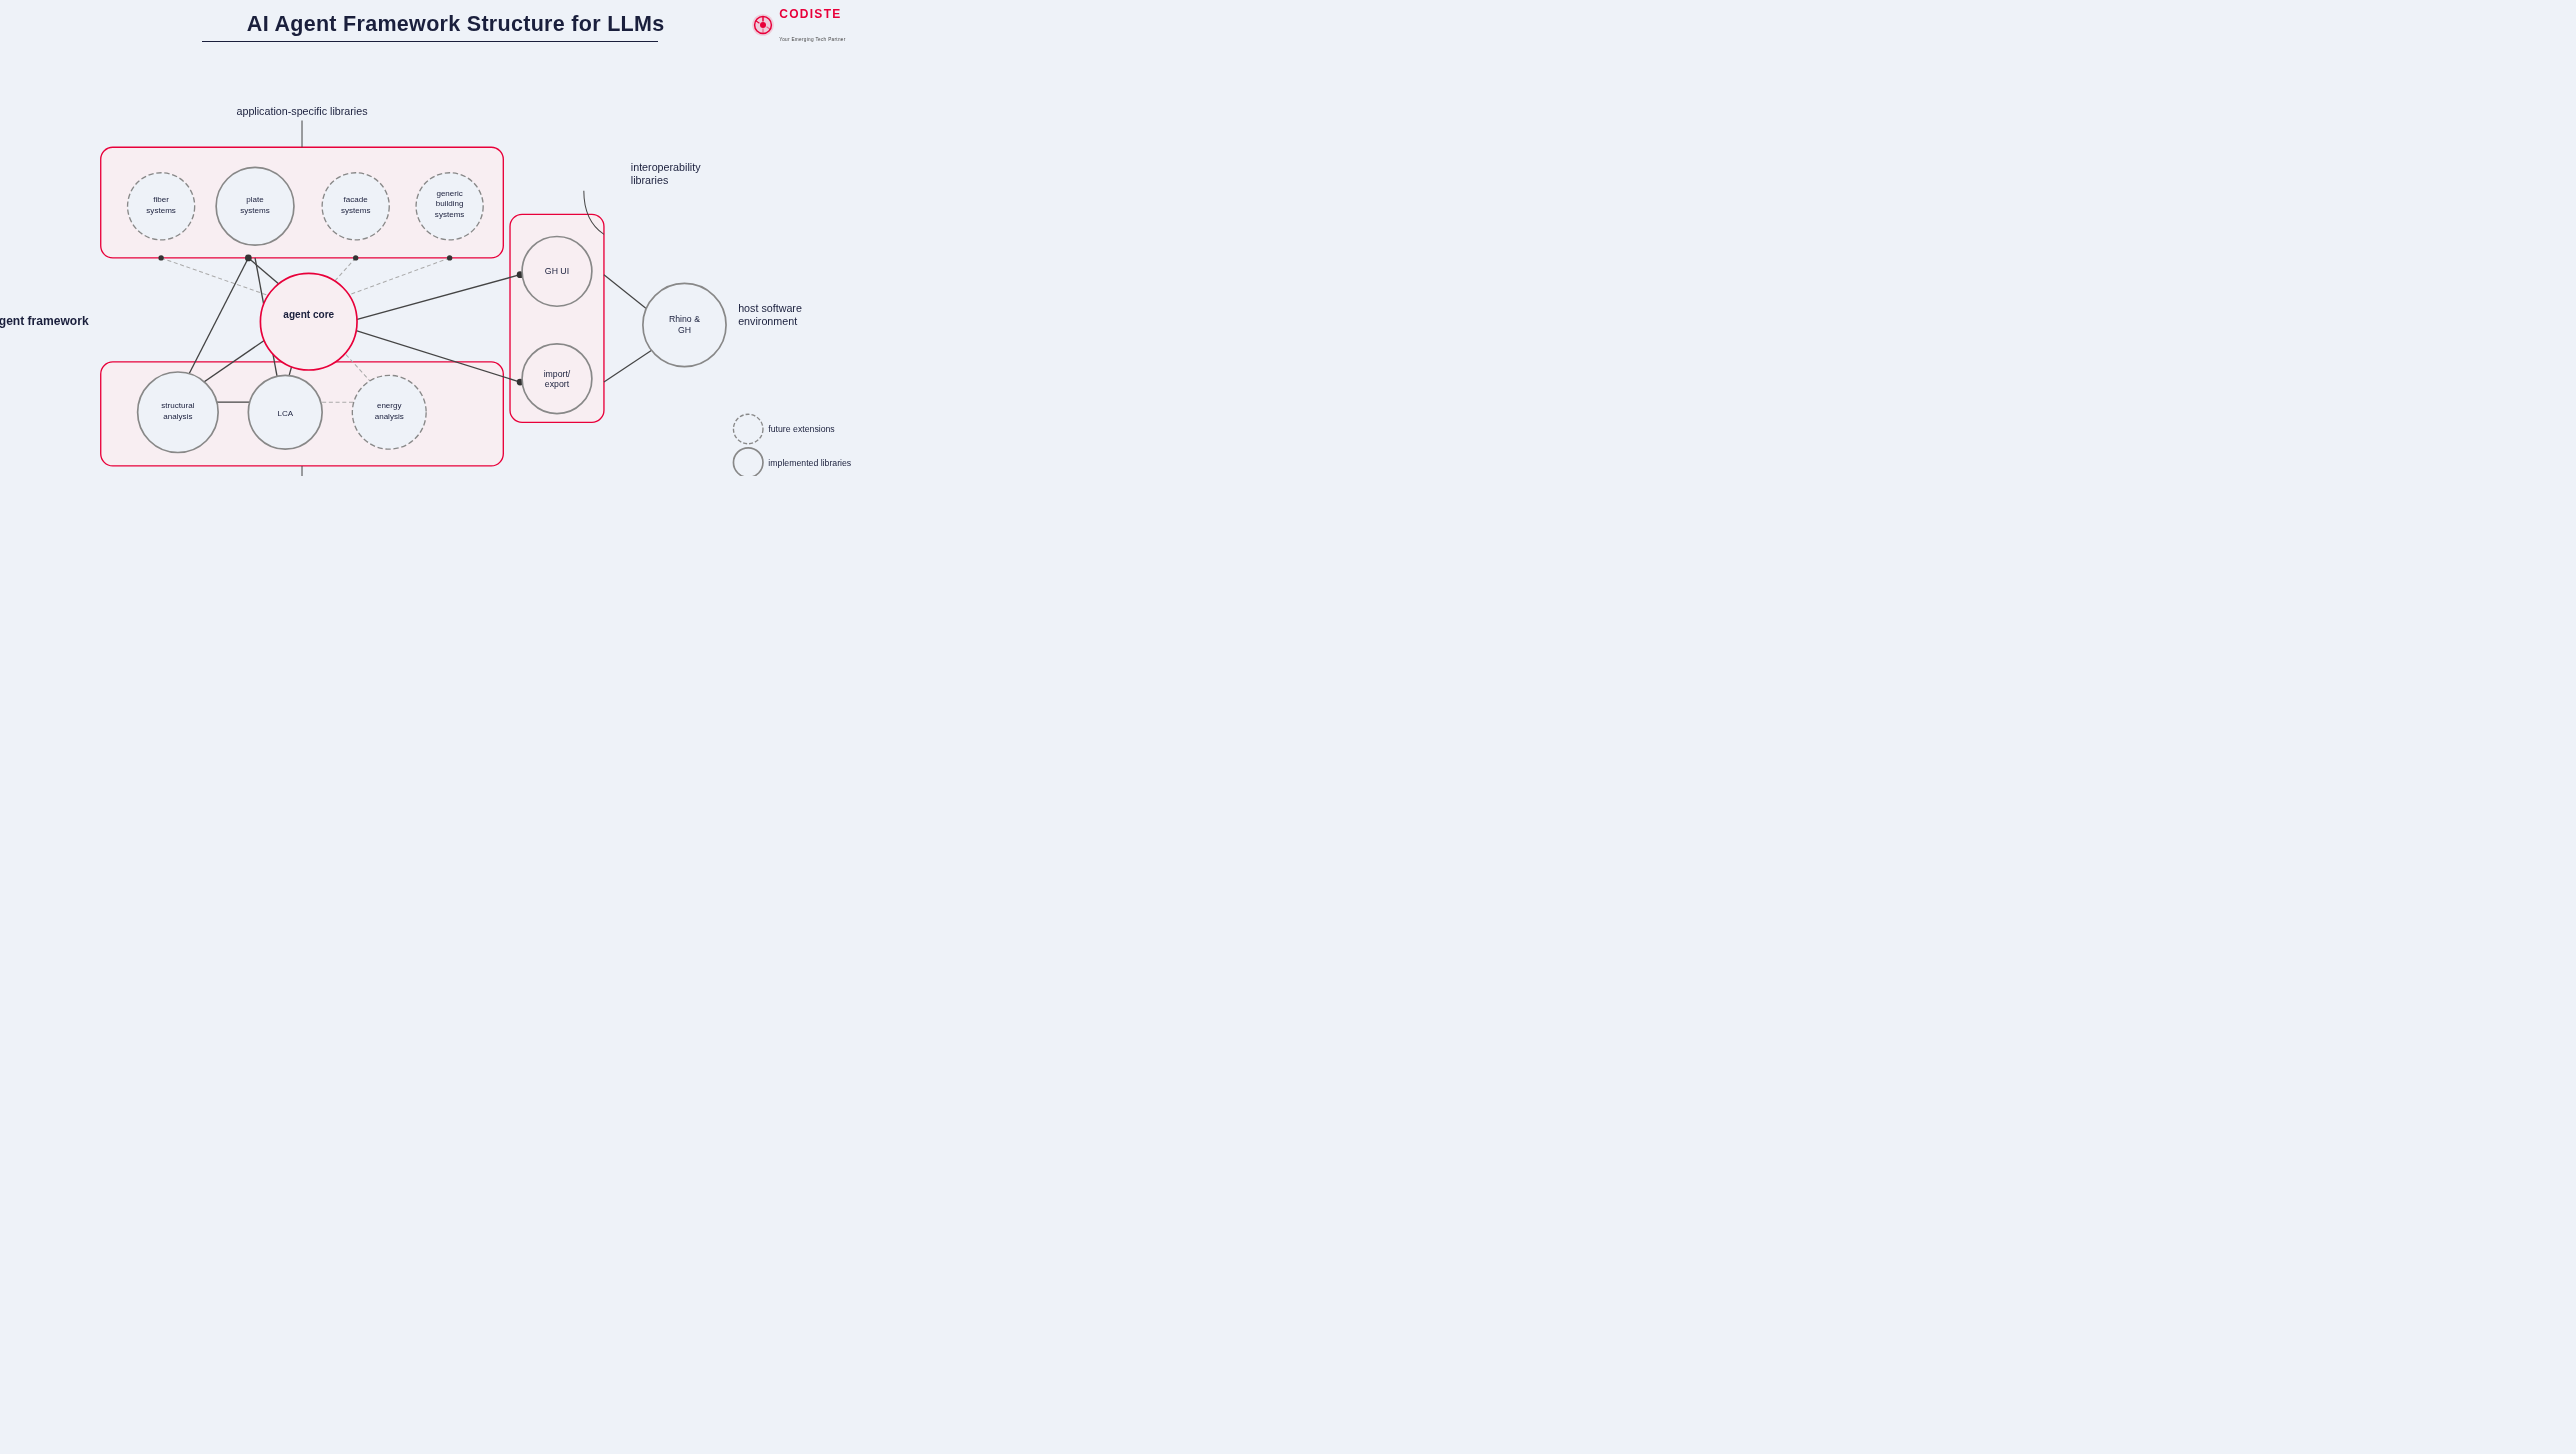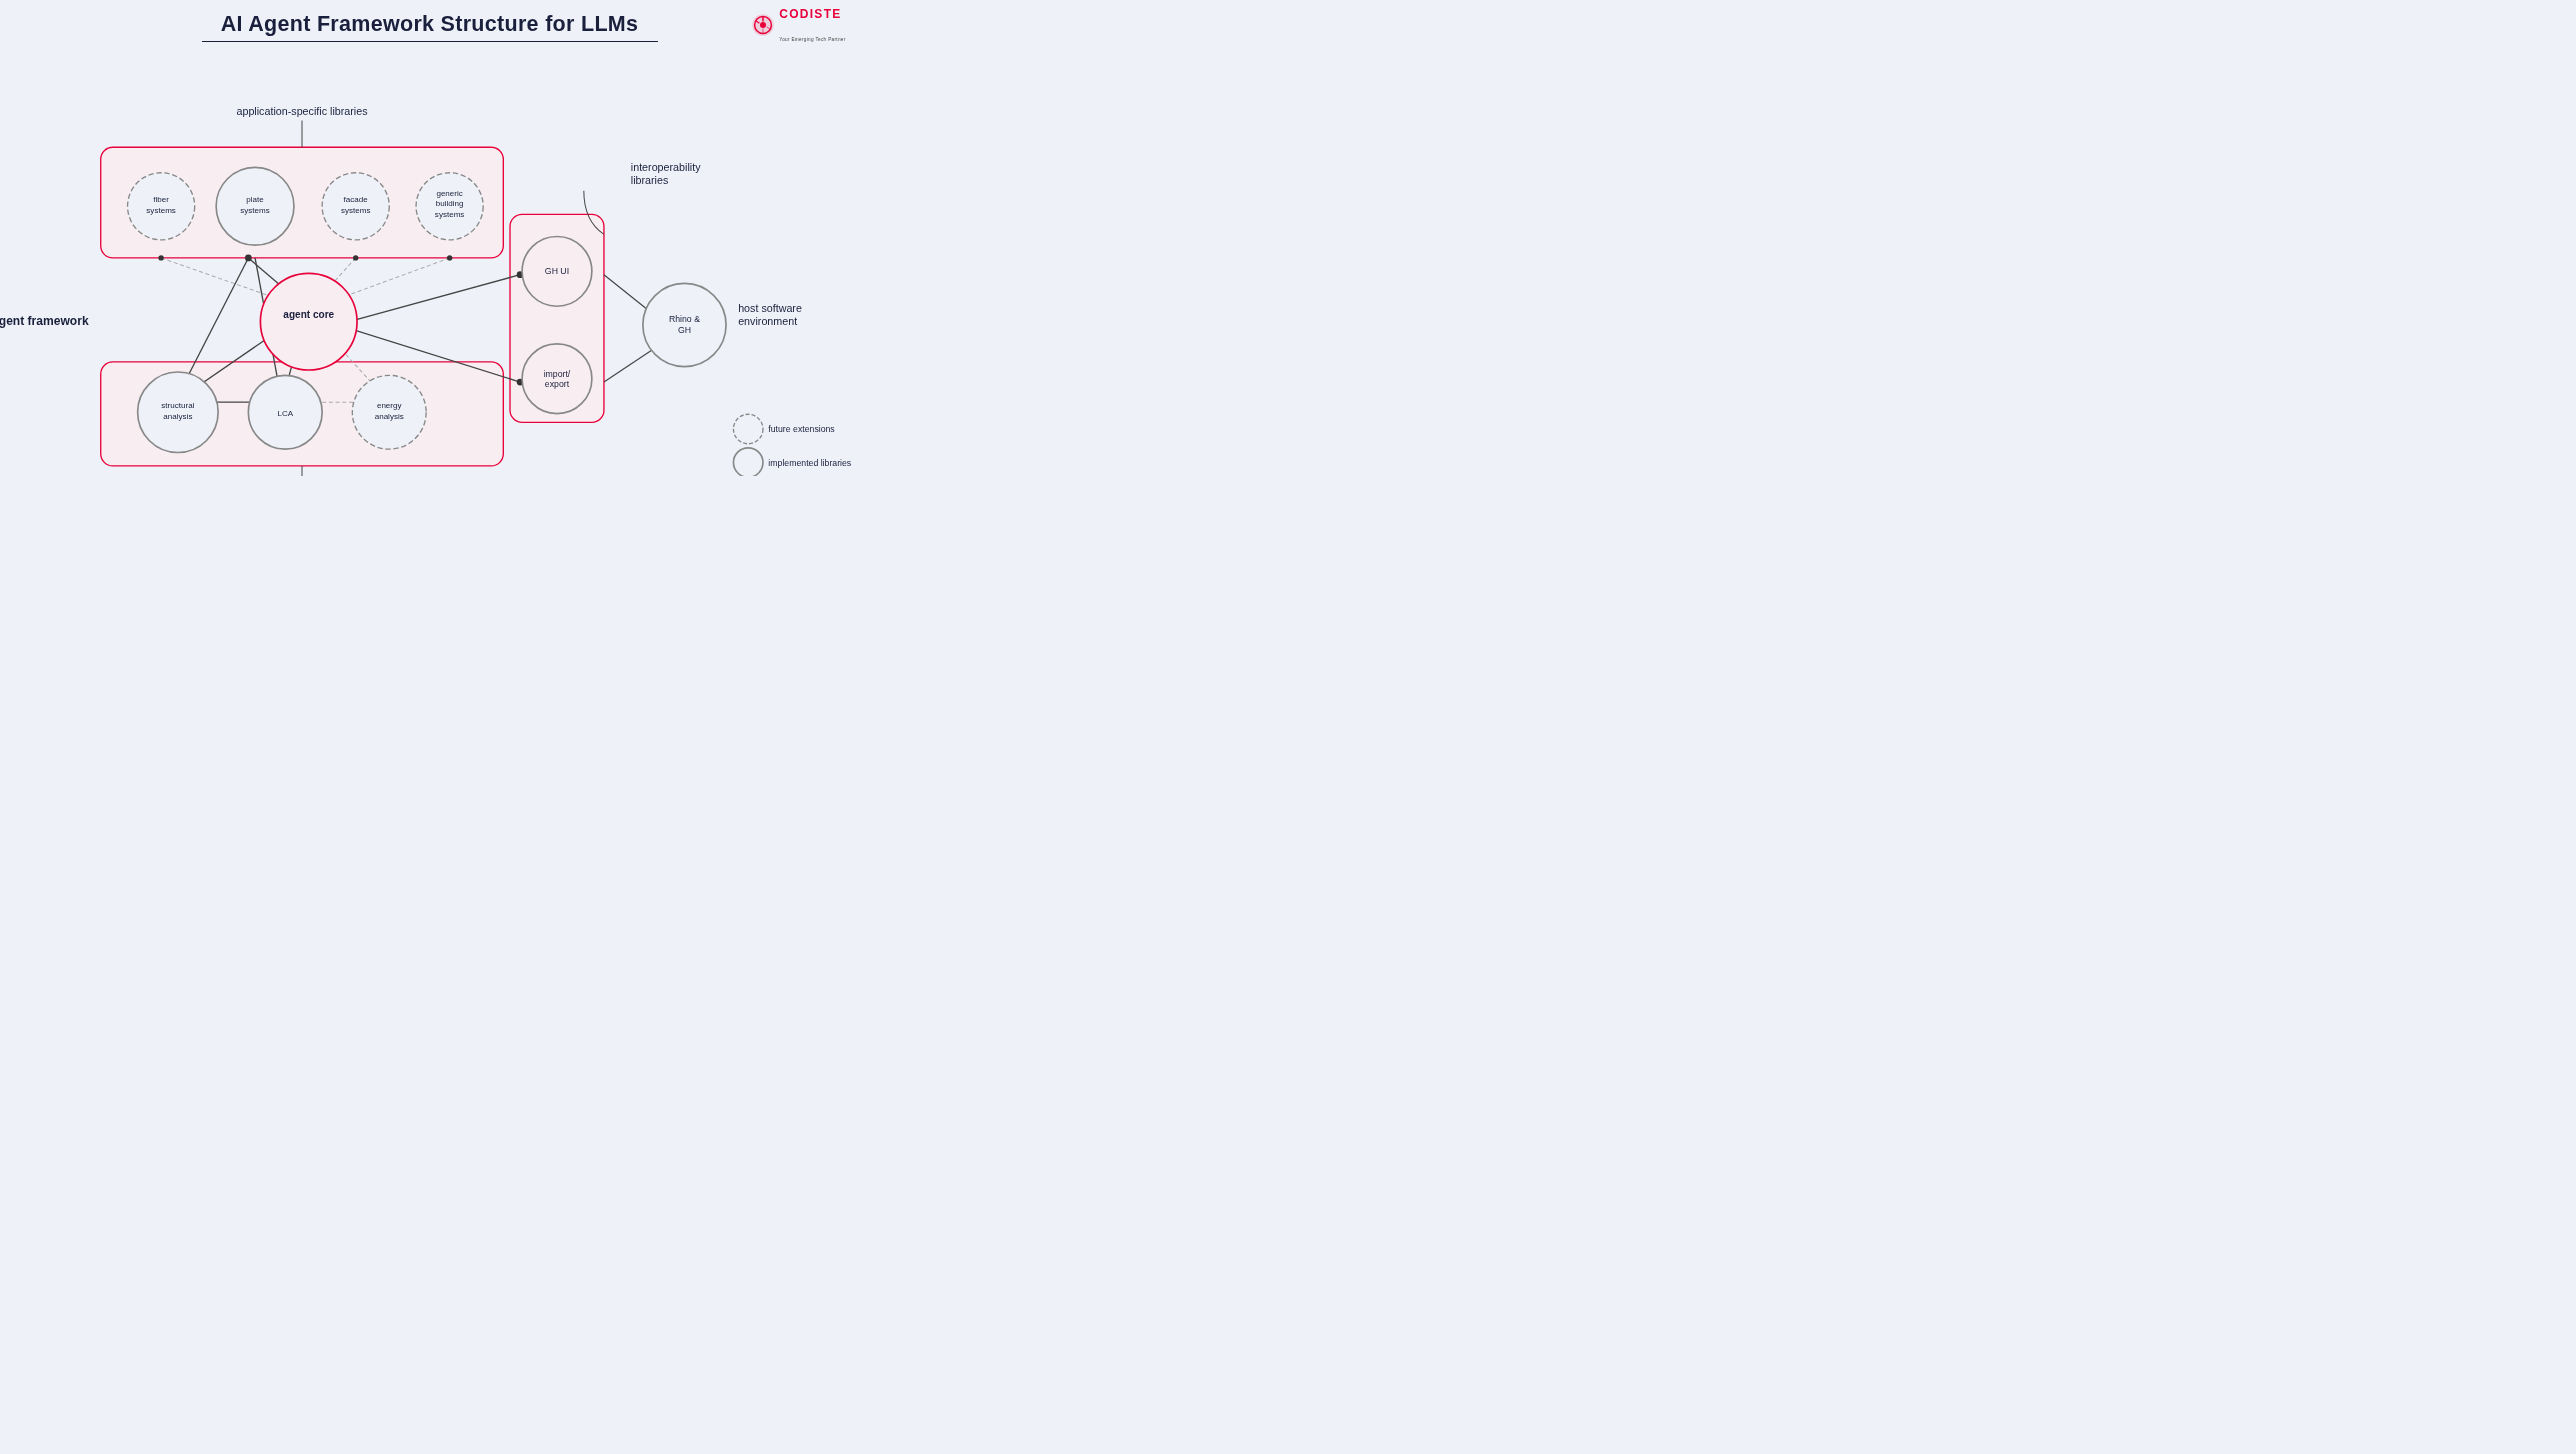--- a/index.html
+++ b/index.html
@@ -42,21 +42,21 @@
       color: #444;
       letter-spacing: 0.3px;
     }
 
     
     .title-container {
       position: absolute;
       top: 12px;
       left: 50%;
       transform: translateX(-50%);
-      text-align: center;
+      text-align: right;
       width: 470px;
     }
     .main-title {
       font-size: 21.5px;
       font-weight: 800;
       color: #1a1f3c;
       letter-spacing: 0.3px;
     }
     .title-line {
       width: 456px;

